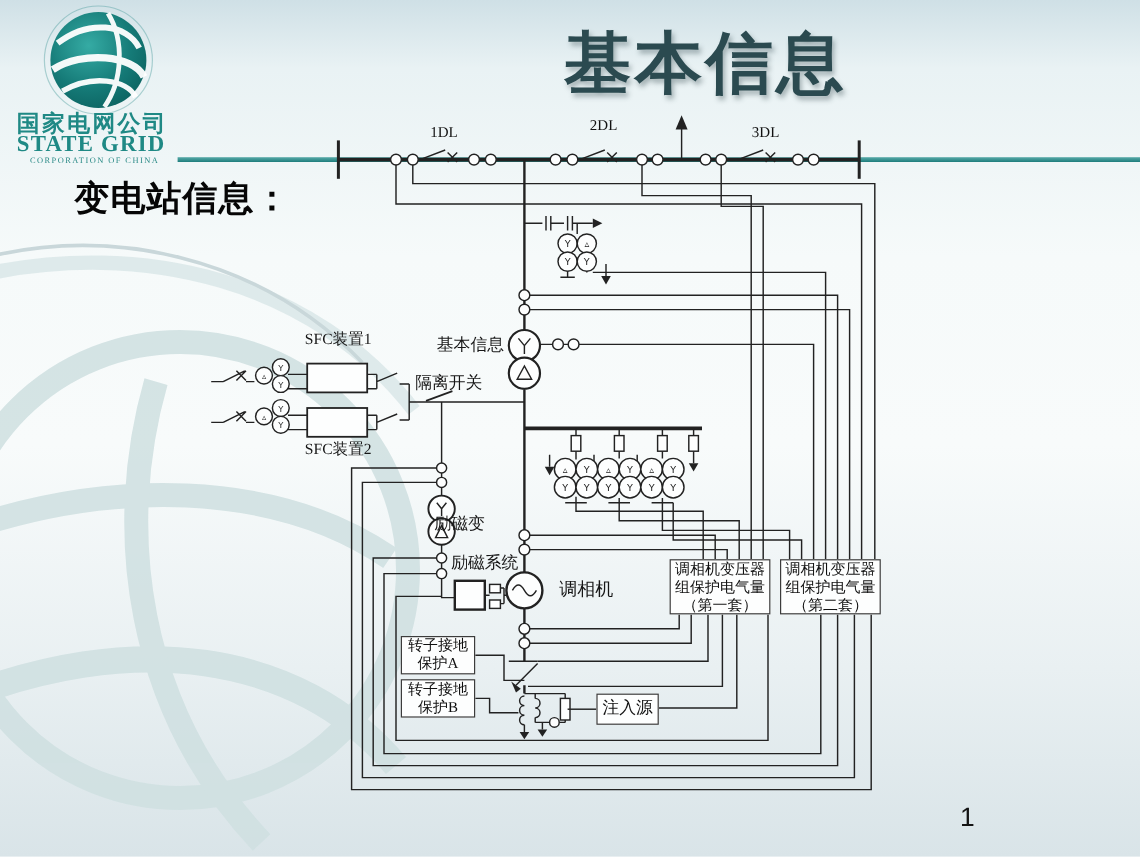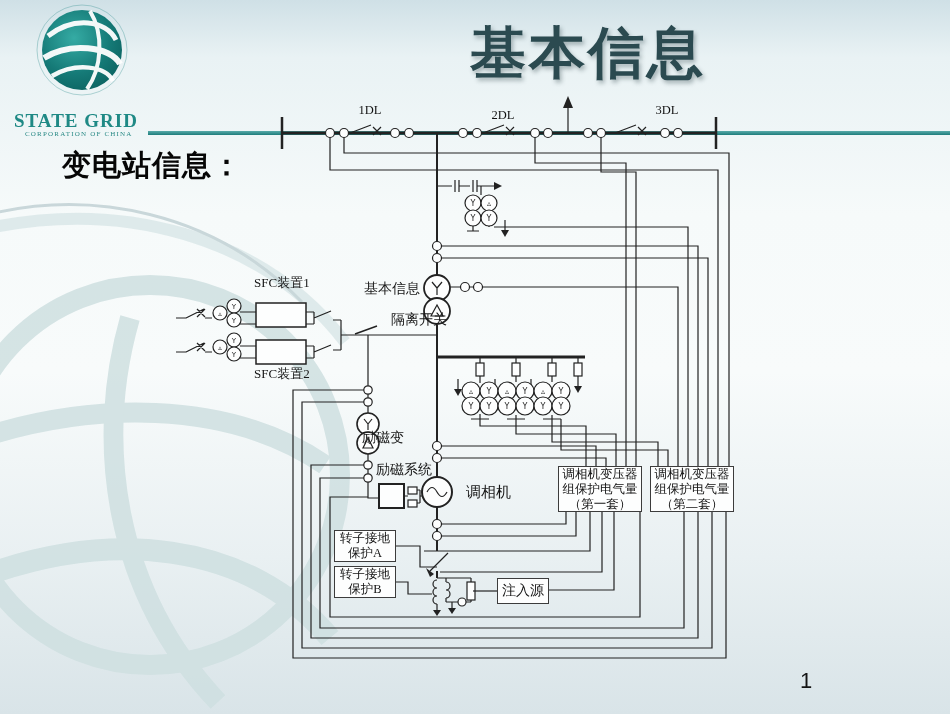--- a/index.html
+++ b/index.html
@@ -273,34 +273,35 @@
     </defs>
     <circle cx="48" cy="46" r="40" fill="url(#g1)"></circle>
     <g fill="none" stroke="#ffffff" opacity="0.95">
       <path d="M14,32 C40,12 72,16 82,36" stroke-width="5"></path>
       <path d="M10,54 C35,38 77,42 86,60" stroke-width="6"></path>
       <path d="M18,72 C42,58 72,62 79,77" stroke-width="4.5"></path>
       <path d="M56,7 C70,30 68,64 53,85" stroke-width="4"></path>
     </g>
     <circle cx="48" cy="46" r="45" fill="none" stroke="#2e8b8b" stroke-width="1" opacity="0.35"></circle>
   </svg>
+  <div class="logo-cn">国家电网公司</div>
   <div class="logo-en">STATE GRID</div>
   <div class="logo-sub">CORPORATION OF CHINA</div>
 
   <div class="page-title">基本信息</div>
   <div class="subtitle">变电站信息：</div>
 
   <div class="dl-tag" style="left:352px;top:103px;">1DL</div>
-  <div class="dl-tag" style="left:485px;top:108px;">2DL</div>
-  <div class="dl-tag" style="left:620px;top:103px;margin-left:29px;">3DL</div>
+  <div class="dl-tag" style="left:485px;top:97px;">2DL</div>
+  <div class="dl-tag" style="left:620px;top:103px;">3DL</div>
 
   <div class="dlabel" style="left:254px;top:276px;">SFC装置1</div>
   <div class="dlabel" style="left:254px;top:367px;">SFC装置2</div>
   <div class="dlabel md" style="left:364px;top:281px;">基本信息</div>
-  <div class="dlabel md" style="left:346px;top:312px;margin-left:45px;">隔离开关</div>
+  <div class="dlabel md" style="left:346px;top:312px;">隔离开关</div>
   <div class="dlabel md" style="left:318px;top:430px;margin-left:44px;">励磁变</div>
   <div class="dlabel md" style="left:376px;top:462px;">励磁系统</div>
   <div class="dlabel md" style="left:466px;top:484px;font-size:15px;">调相机</div>
 
   <div class="dbox" style="left:334px;top:530px;width:62px;height:32px;">
     <span>转子接地</span>
     <span>保护A</span>
   </div>
   <div class="dbox" style="left:334px;top:566px;width:62px;height:32px;">
     <span>转子接地</span>

